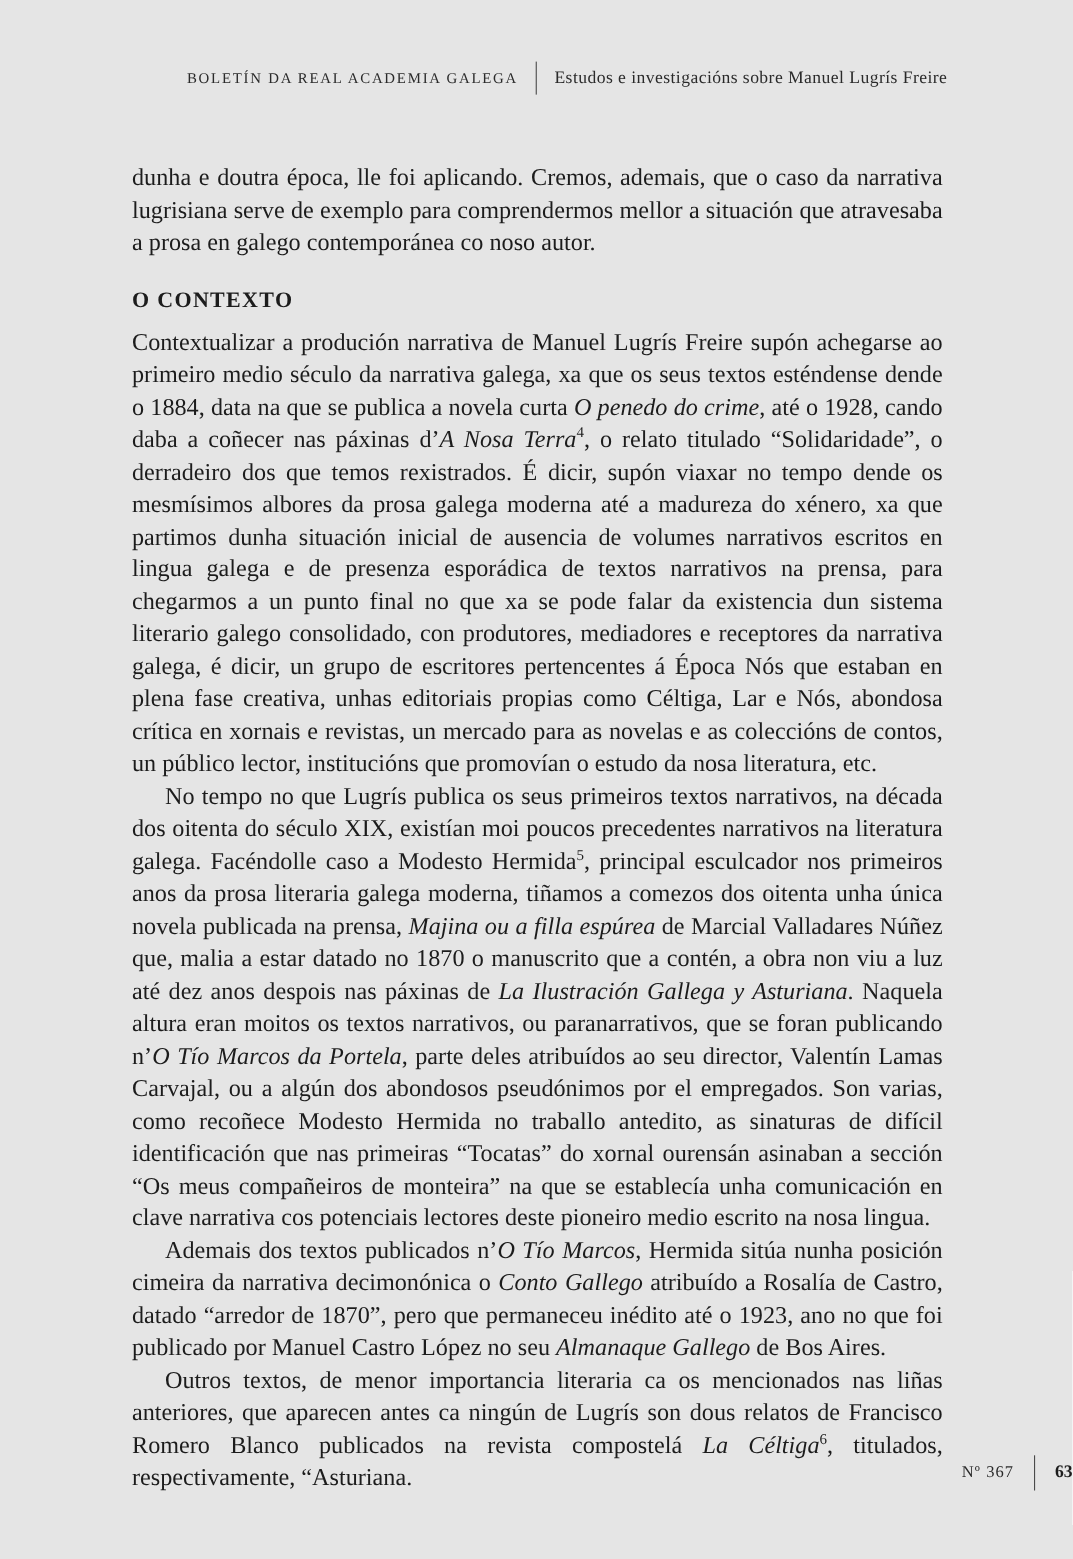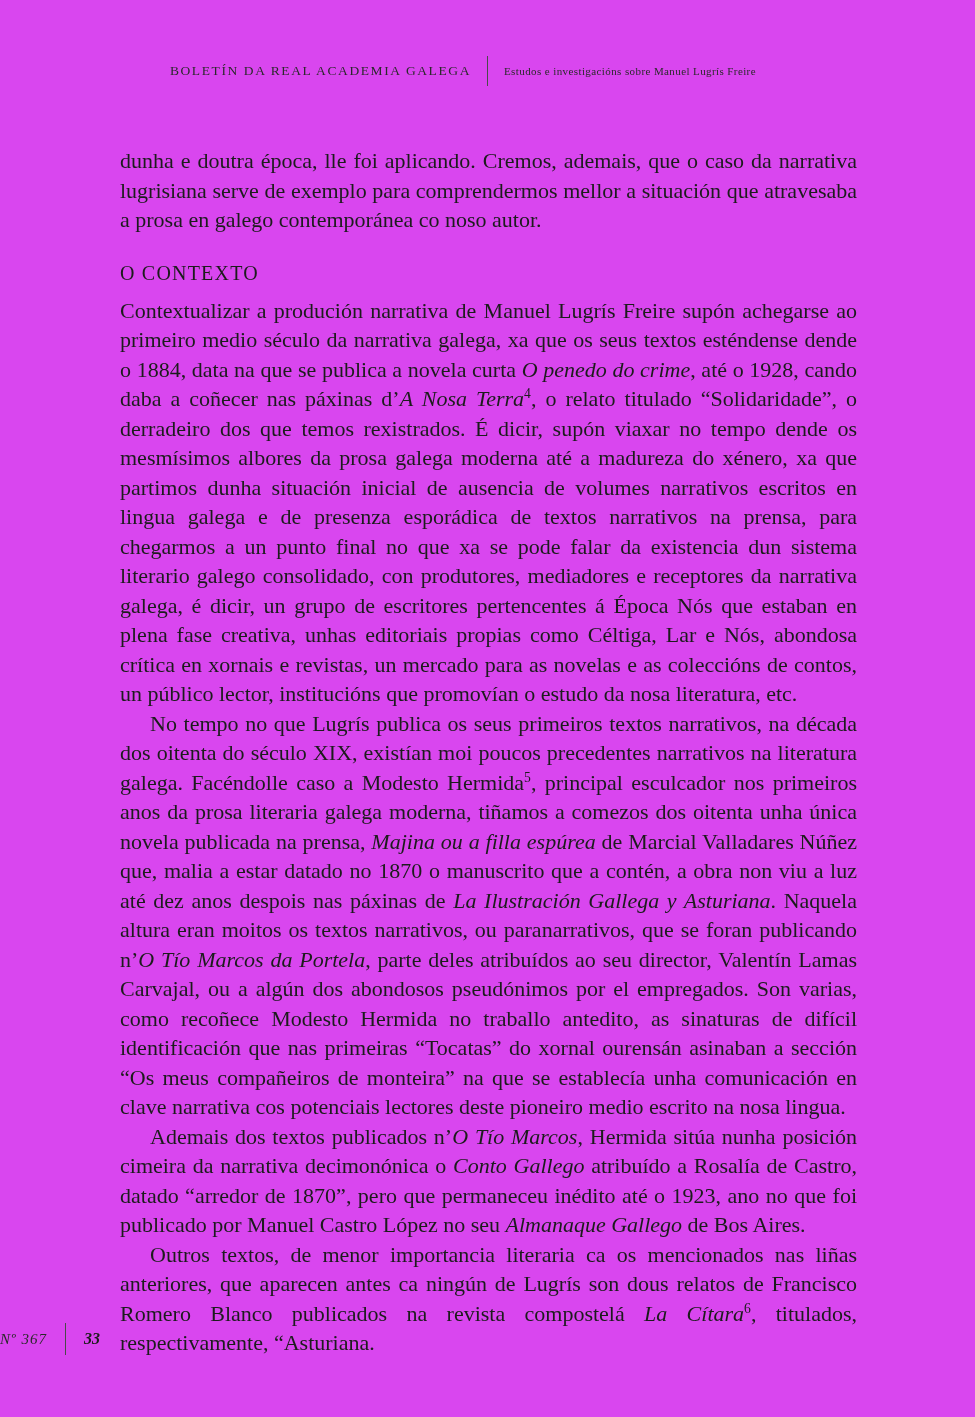--- a/index.html
+++ b/index.html
@@ -4,21 +4,21 @@
 <style>
   html, body {
     margin: 0;
     padding: 0;
     background: #ffffff;
   }
   .page {
     position: relative;
     width: 975px;
     height: 1417px;
-    background: #d946ef;
+    background: #e5e5e5;
     font-family: "Liberation Serif", "DejaVu Serif", serif;
     color: #1c1c1c;
     overflow: hidden;
   }
 
   
   .page-header {
     position: absolute;
     top: 56px;
     left: 0;
@@ -37,21 +37,21 @@
   }
   .header-divider {
     width: 1px;
     height: 30px;
     background: #4a4a4a;
   }
   .header-right {
     width: 367px;
     text-align: left;
     padding-left: 16px;
-    font-size: 11px;
+    font-size: 16px;
     letter-spacing: 0.4px;
     color: #2a2a2a;
   }
 
   
   .article-body {
     position: absolute;
     top: 146px;
     left: 120px;
     width: 737px;
@@ -62,42 +62,41 @@
     line-height: 29.5px;
     text-align: justify;
     color: #1c1c1c;
   }
   .article-body p.indent {
     text-indent: 30px;
   }
   .article-body h2 {
     margin: 27px 0 11px 0;
     font-size: 20px;
-    font-weight: normal;
+    font-weight: bold;
     letter-spacing: 1.2px;
     color: #1c1c1c;
   }
   .article-body em {
   }
   .article-body sup {
     font-size: 0.62em;
     line-height: 0;
     vertical-align: super;
   }
 
   
   .page-footer {
     position: absolute;
     bottom: 62px;
     left: 0;
     right: 0;
     display: flex;
     align-items: center;
-    justify-content: flex-start;
-    font-style: italic;
+    justify-content: flex-end;
   }
   .footer-issue {
     font-size: 15px;
     letter-spacing: 1px;
     color: #2a2a2a;
     padding-right: 18px;
   }
   .footer-divider {
     width: 1px;
     height: 32px;
@@ -120,22 +119,22 @@
     <div class="header-divider"></div>
     <div class="header-right">Estudos e investigacións sobre Manuel Lugrís Freire</div>
   </header>
 
   <main class="article-body">
       <p><span>dunha e doutra época, lle foi aplicando. Cremos, ademais, que o caso da narrativa lugrisiana serve de exemplo para comprendermos mellor a situación que atravesaba a prosa en galego contemporánea co noso autor.</span></p>
       <h2>O CONTEXTO</h2>
       <p><span>Contextualizar a produción narrativa de Manuel Lugrís Freire supón achegarse ao primeiro medio século da narrativa galega, xa que os seus textos esténdense dende o 1884, data na que se publica a novela curta </span><em>O penedo do crime</em><span>, até o 1928, cando daba a coñecer nas páxinas d’</span><em>A Nosa Terra</em><sup>4</sup><span>, o relato titulado “Solidaridade”, o derradeiro dos que temos rexistrados. É dicir, supón viaxar no tempo dende os mesmísimos albores da prosa galega moderna até a madureza do xénero, xa que partimos dunha situación inicial de ausencia de volumes narrativos escritos en lingua galega e de presenza esporádica de textos narrativos na prensa, para chegarmos a un punto final no que xa se pode falar da existencia dun sistema literario galego consolidado, con produtores, mediadores e receptores da narrativa galega, é dicir, un grupo de escritores pertencentes á Época Nós que estaban en plena fase creativa, unhas editoriais propias como Céltiga, Lar e Nós, abondosa crítica en xornais e revistas, un mercado para as novelas e as coleccións de contos, un público lector, institucións que promovían o estudo da nosa literatura, etc.</span></p>
       <p class="indent"><span>No tempo no que Lugrís publica os seus primeiros textos narrativos, na década dos oitenta do século XIX, existían moi poucos precedentes narrativos na literatura galega. Facéndolle caso a Modesto Hermida</span><sup>5</sup><span>, principal esculcador nos primeiros anos da prosa literaria galega moderna, tiñamos a comezos dos oitenta unha única novela publicada na prensa, </span><em>Majina ou a filla espúrea</em><span> de Marcial Valladares Núñez que, malia a estar datado no 1870 o manuscrito que a contén, a obra non viu a luz até dez anos despois nas páxinas de </span><em>La Ilustración Gallega y Asturiana</em><span>. Naquela altura eran moitos os textos narrativos, ou paranarrativos, que se foran publicando n’</span><em>O Tío Marcos da Portela</em><span>, parte deles atribuídos ao seu director, Valentín Lamas Carvajal, ou a algún dos abondosos pseudónimos por el empregados. Son varias, como recoñece Modesto Hermida no traballo antedito, as sinaturas de difícil identificación que nas primeiras “Tocatas” do xornal ourensán asinaban a sección “Os meus compañeiros de monteira” na que se establecía unha comunicación en clave narrativa cos potenciais lectores deste pioneiro medio escrito na nosa lingua.</span></p>
       <p class="indent"><span>Ademais dos textos publicados n’</span><em>O Tío Marcos</em><span>, Hermida sitúa nunha posición cimeira da narrativa decimonónica o </span><em>Conto Gallego</em><span> atribuído a Rosalía de Castro, datado “arredor de 1870”, pero que permaneceu inédito até o 1923, ano no que foi publicado por Manuel Castro López no seu </span><em>Almanaque Gallego</em><span> de Bos Aires.</span></p>
-      <p class="indent"><span>Outros textos, de menor importancia literaria ca os mencionados nas liñas anteriores, que aparecen antes ca ningún de Lugrís son dous relatos de Francisco Romero Blanco publicados na revista compostelá </span><em>La Cítara</em><sup>6</sup><span>, titulados, respectivamente, “Asturiana.</span></p>
+      <p class="indent"><span>Outros textos, de menor importancia literaria ca os mencionados nas liñas anteriores, que aparecen antes ca ningún de Lugrís son dous relatos de Francisco Romero Blanco publicados na revista compostelá </span><em>La Céltiga</em><sup>6</sup><span>, titulados, respectivamente, “Asturiana.</span></p>
     </main>
 
   <footer class="page-footer">
     <span class="footer-issue">Nº 367</span>
     <span class="footer-divider"></span>
-    <span class="footer-page">33</span>
+    <span class="footer-page">63</span>
   </footer>
 
 </div>
 
 </body></html>

